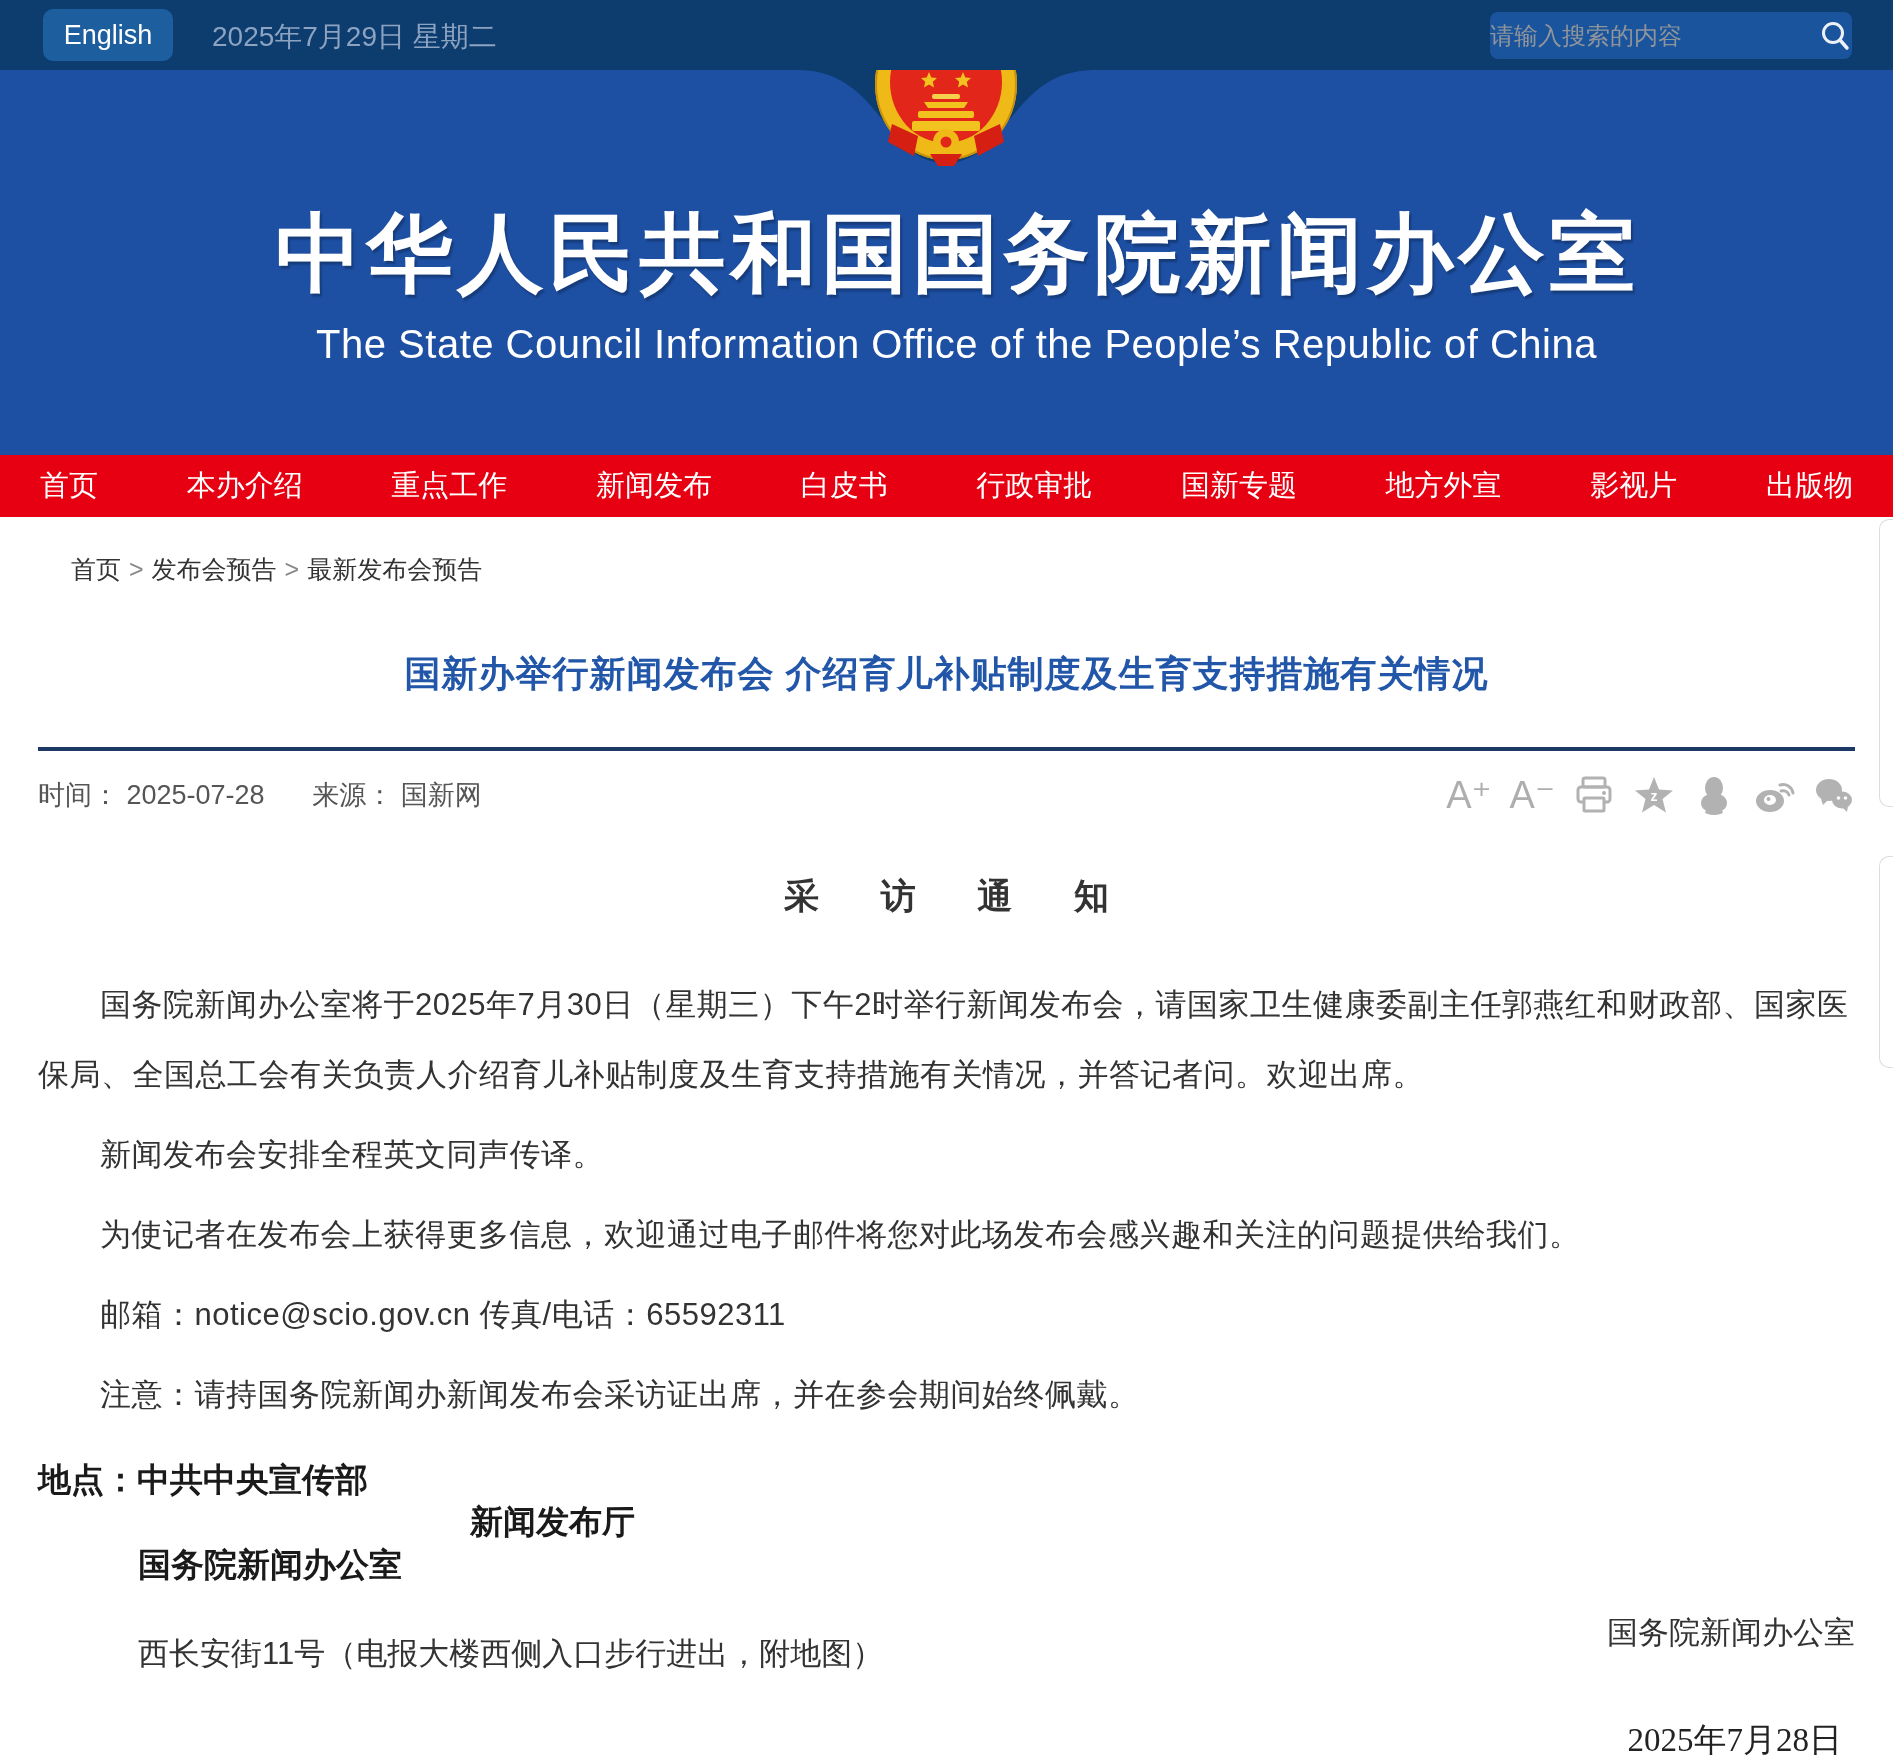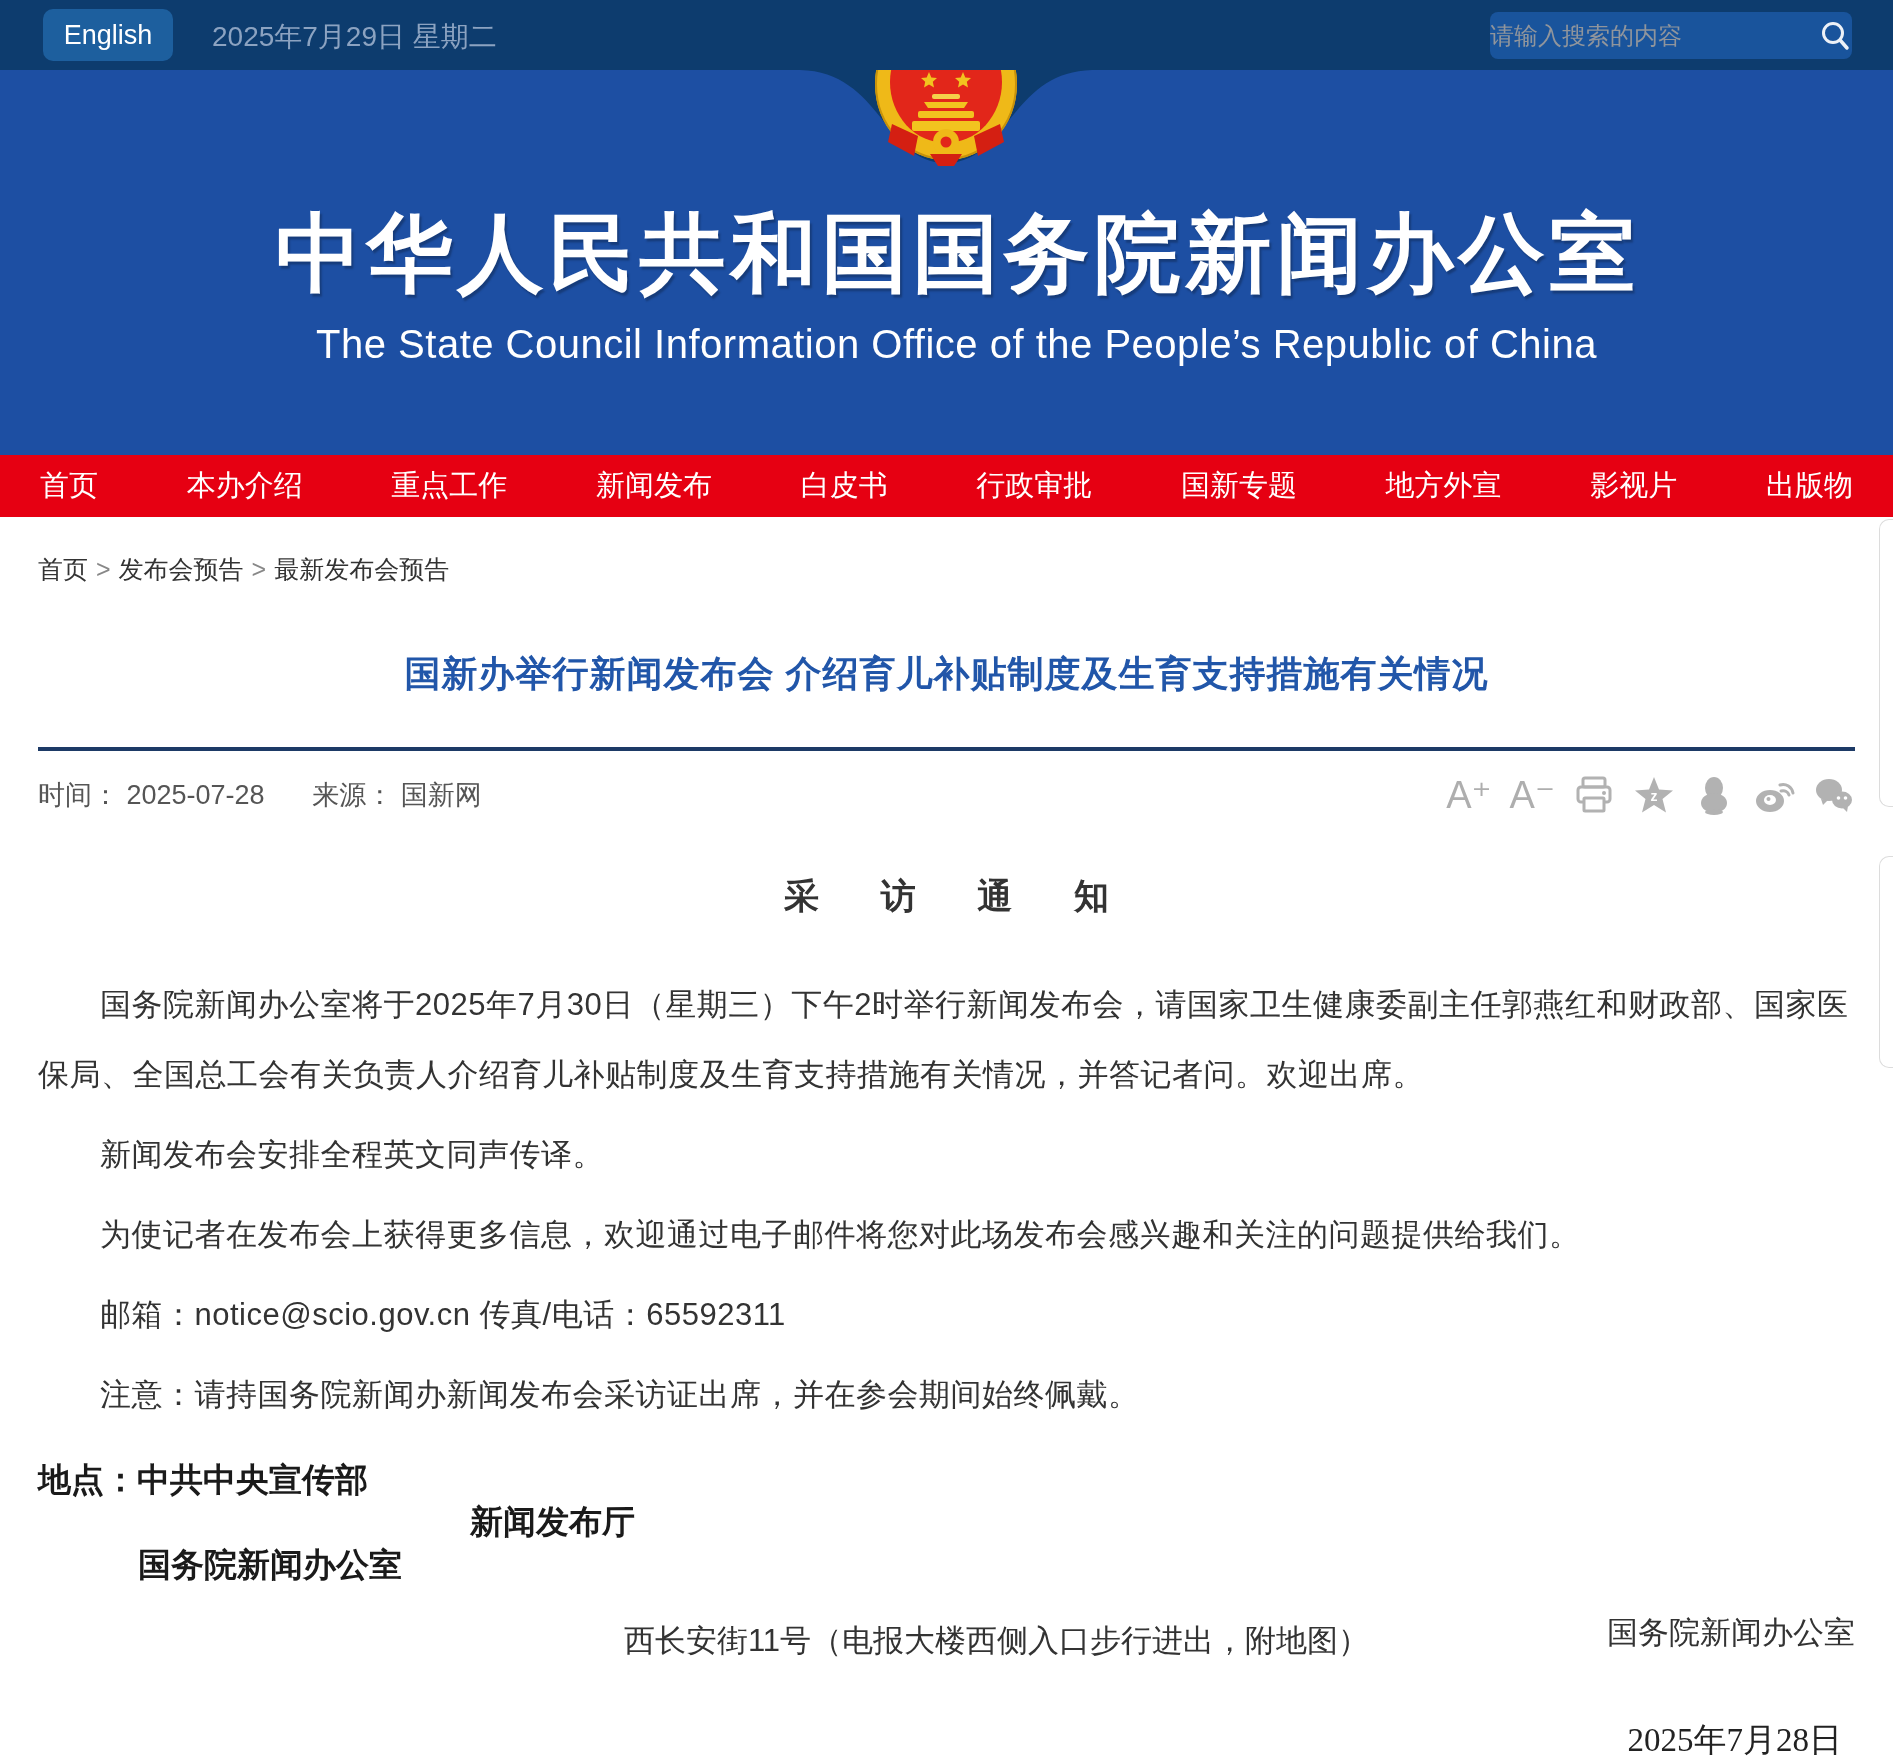--- a/index.html
+++ b/index.html
@@ -29,21 +29,21 @@
     text-shadow:2px 3px 2px rgba(0,0,0,0.25);padding-left:23px; }
   .banner-subtitle { position:absolute; left:10px; top:252px; width:100%; text-align:center;
     color:#fff; font-size:40px; font-weight:500; letter-spacing:0.5px; }
 
   
   .mainnav { height:62px; background:#e60012; display:flex; align-items:center;
     justify-content:space-between; padding:0 40px; }
   .mainnav a { color:#fff; font-size:29px; text-decoration:none; font-weight:500; white-space:nowrap; }
 
   
-  .breadcrumb { padding:36px 0 0 38px; font-size:25px; color:#333; }
+  .breadcrumb { padding:36px 0 0 38px; font-size:25px; color:#333;margin-left:33px; }
   .breadcrumb .sep { color:#888; margin:0 8px; }
   .breadcrumb a { color:#333; text-decoration:none; }
 
   
   .article { padding:0 38px; position:relative; }
   .article-title { margin-top:64px; text-align:center; color:#2156a9;
     font-size:36px; font-weight:bold; letter-spacing:1px; }
   .divider { margin-top:48px; height:4px; background:#1d3a66; }
   .meta-row { margin-top:22px; display:flex; align-items:center; justify-content:space-between; height:44px; }
   .meta-left { font-size:27px; color:#555; }
@@ -58,21 +58,21 @@
 
   .body-text { margin-top:50px; }
   .body-text p { font-size:31px; color:#333; line-height:70px; text-indent:62px;
     margin-bottom:10px; letter-spacing:0.5px; }
 
   
   .location { position:relative; margin-top:24px; font-size:33px; color:#1a1a1a; font-weight:bold; }
   .loc-line1 { line-height:52px; }
   .loc-line2 { line-height:52px; margin-left:100px; margin-top:33px; }
   .loc-hall { position:absolute; left:432px; top:46px; font-weight:bold; }
-  .loc-address { margin-top:29px; margin-left:100px; font-size:31px; color:#333; font-weight:normal;text-align:center; }
+  .loc-address { margin-top:42px; margin-left:100px; font-size:31px; color:#333; font-weight:normal; }
 
   
   .sign-org { position:absolute; top:1612px; right:38px; font-size:31px; color:#333; }
   .sign-date { position:absolute; top:1718px; right:51px; font-size:33px; color:#222;
     font-family:"Liberation Serif","DejaVu Serif",serif; }
 
   
   .edge-panel { position:absolute; right:0; width:14px; background:#fff;
     border:1px solid #dcdcdc; border-right:none; border-radius:10px 0 0 10px; z-index:6; }
   .edge-panel.p1 { top:519px; height:288px; }

